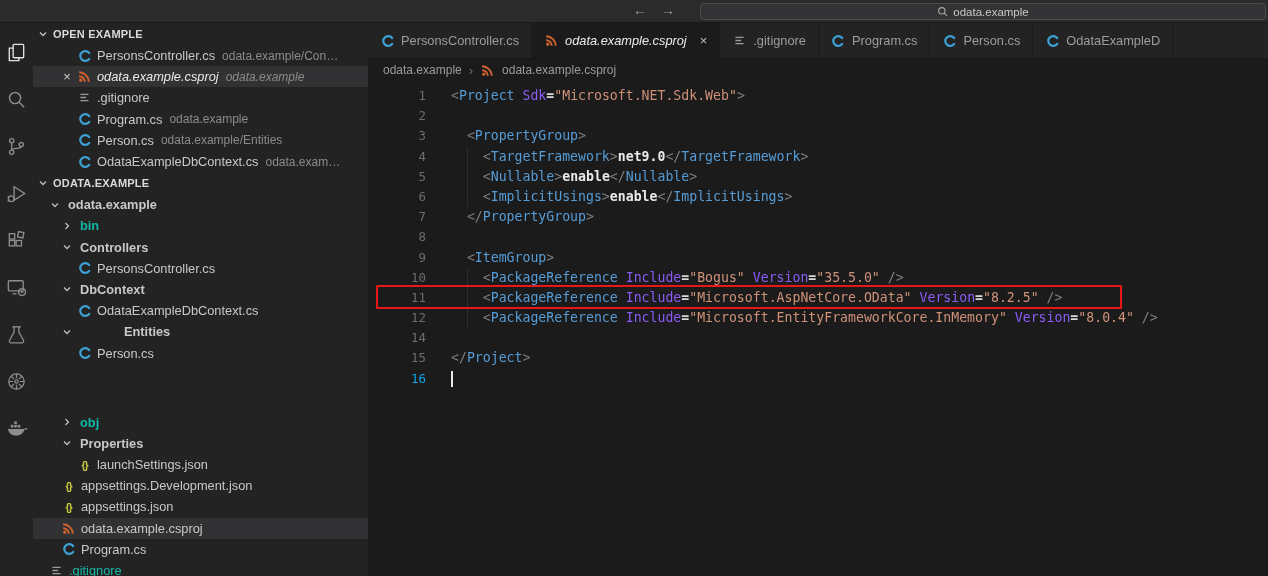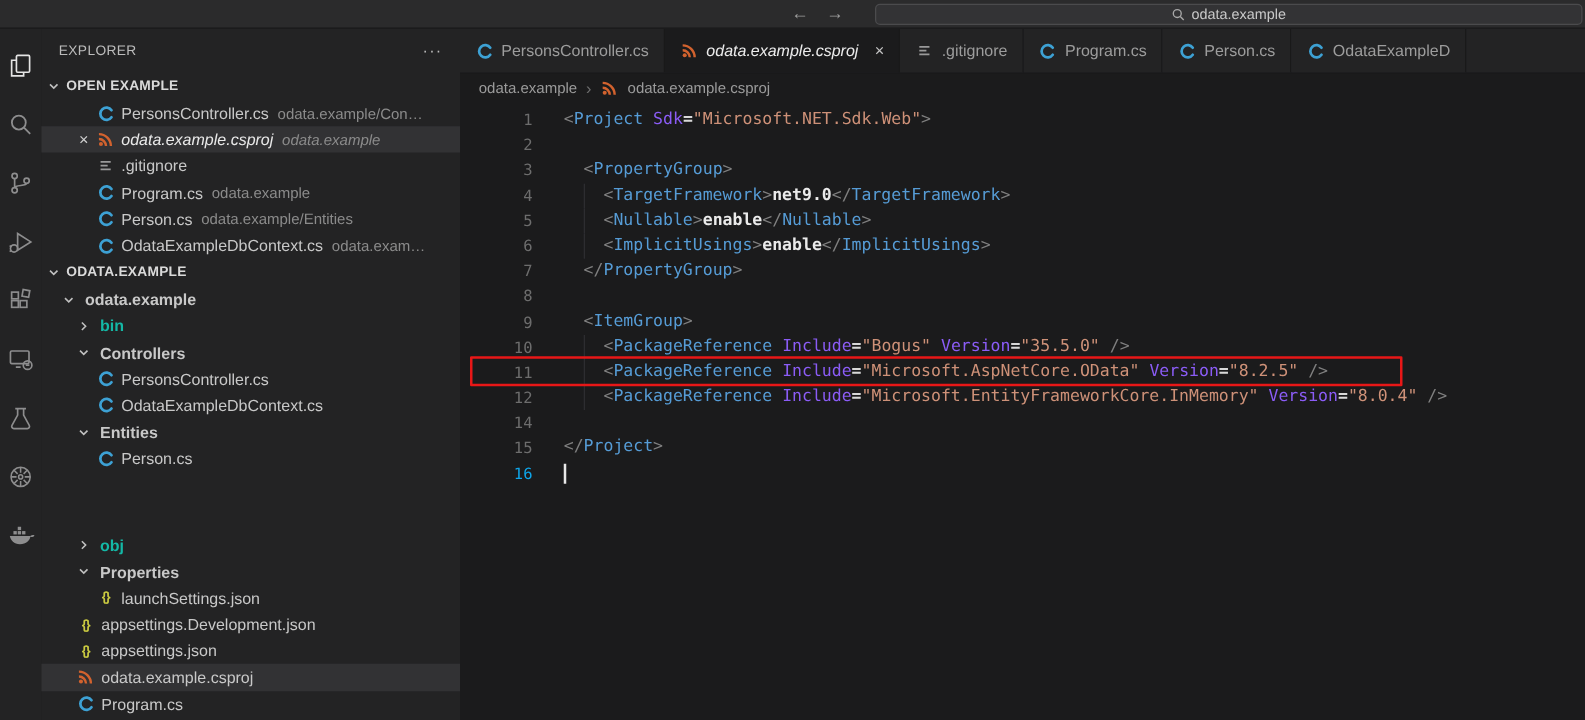--- a/index.html
+++ b/index.html
@@ -143,24 +143,20 @@
         <rect x="9.6" y="8.2" width="2.8" height="2.8"></rect>
         <rect x="9.6" y="4.6" width="2.8" height="2.8"></rect>
         <rect x="13.2" y="8.2" width="2.8" height="2.8"></rect>
         <path d="M3 12.4h17.2c-.4 3.8-3.4 6.8-8.8 6.8-5 0-7.6-3-8.4-6.8z"></path>
         <path d="M20 12.4c1.3-1 2.7-1.1 3.6-.5-.6 1-1.8 1.5-3.4 1.3z"></path>
       </svg>
     </div>
   </div>
 
 <div class="sidebar">
-  <div class="sb-head">
-    <span>EXPLORER</span>
-    <span class="more">···</span>
-  </div>
   <div class="sec-head" id="oe-head">
       <svg class="chev" viewBox="0 0 16 16" fill="none" stroke="currentColor" stroke-width="1.7">
         <path d="M4 6l4 4 4-4"></path>
       </svg>
       <span>OPEN EXAMPLE</span>
     </div>
   <div id="oe-list">
       <div class="row" style="padding-left: 44px;">
         <span class="fic">
           <svg width="14" height="14" viewBox="0 0 16 16">
@@ -250,29 +246,37 @@
         <span class="lbl" style="font-weight:bold">Controllers</span>
       </div>
       <div class="row" style="padding-left: 44px;">
         <span class="fic">
           <svg width="14" height="14" viewBox="0 0 16 16">
             <path d="M12.8 11.2A5.6 5.6 0 1 1 12.8 4.8" fill="none" stroke="#3da1d4" stroke-width="2.5" stroke-linecap="round"></path>
           </svg>
         </span>
         <span class="lbl">PersonsController.cs</span>
       </div>
+      <div class="row" style="padding-left: 28px;">
+        <span style="display:inline-flex;color:#bfbfbf">
+          <svg class="chev" viewBox="0 0 16 16" fill="none" stroke="currentColor" stroke-width="1.7">
+            <path d="M4 6l4 4 4-4"></path>
+          </svg>
+        </span>
+        <span class="lbl" style="font-weight:bold">DbContext</span>
+      </div>
       <div class="row" style="padding-left: 44px;">
         <span class="fic">
           <svg width="14" height="14" viewBox="0 0 16 16">
             <path d="M12.8 11.2A5.6 5.6 0 1 1 12.8 4.8" fill="none" stroke="#3da1d4" stroke-width="2.5" stroke-linecap="round"></path>
           </svg>
         </span>
         <span class="lbl">OdataExampleDbContext.cs</span>
       </div>
-      <div class="row" style="padding-left: 28px;">
+      <div class="row" style="padding-left: 28px; gap: 44px;">
         <span style="display:inline-flex;color:#bfbfbf">
           <svg class="chev" viewBox="0 0 16 16" fill="none" stroke="currentColor" stroke-width="1.7">
             <path d="M4 6l4 4 4-4"></path>
           </svg>
         </span>
         <span class="lbl" style="font-weight:bold">Entities</span>
       </div>
       <div class="row" style="padding-left: 44px;">
         <span class="fic">
           <svg width="14" height="14" viewBox="0 0 16 16">

